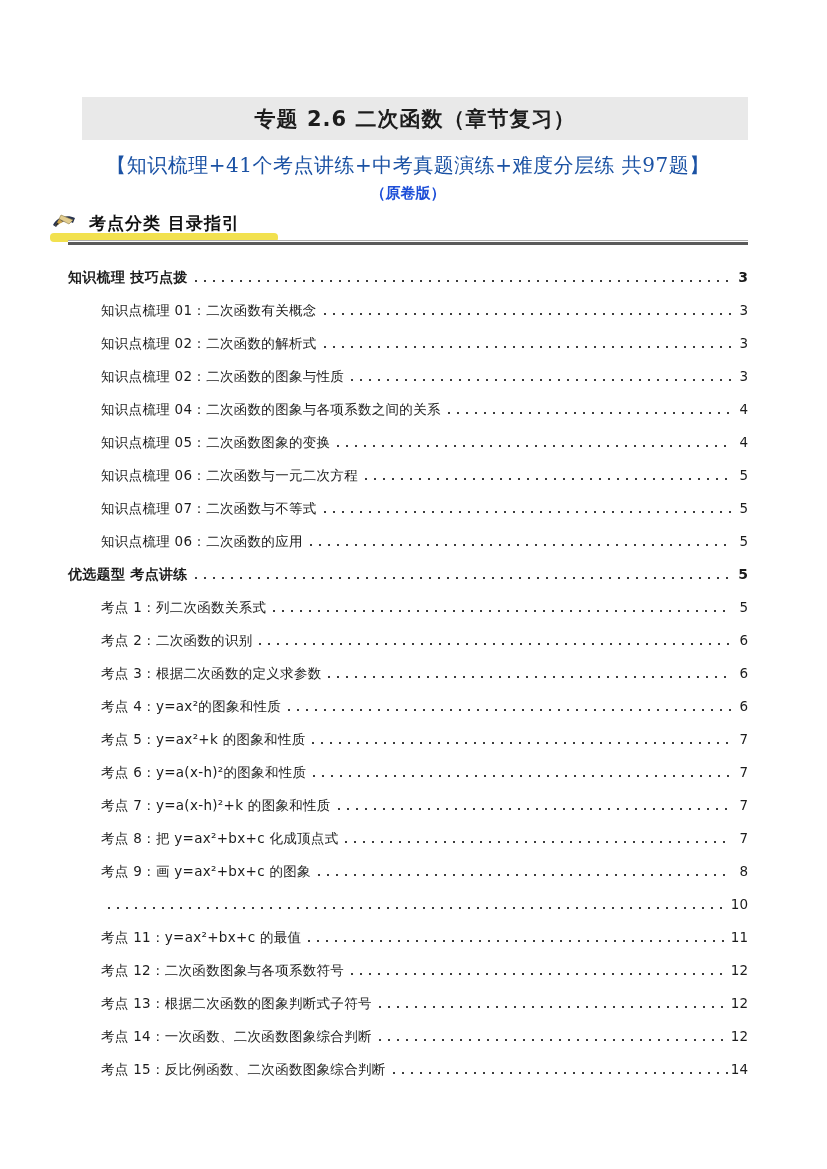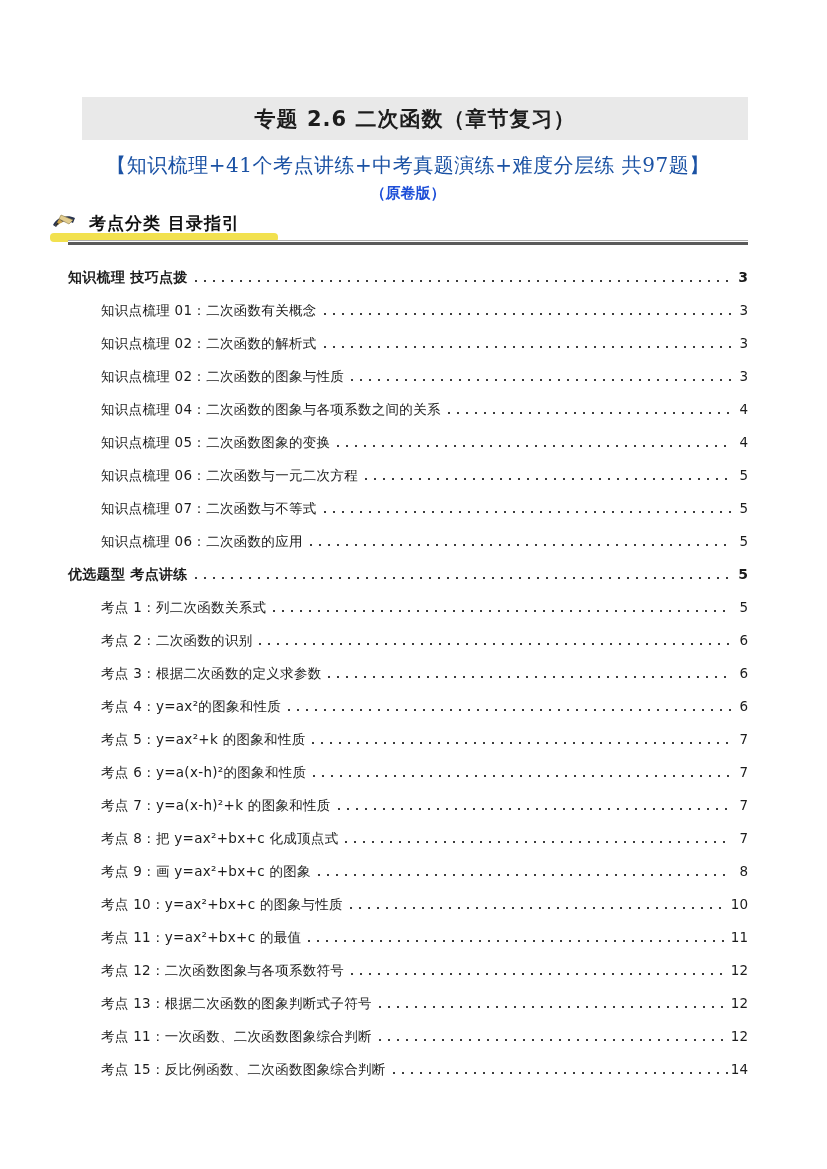--- a/index.html
+++ b/index.html
@@ -179,41 +179,40 @@
     <span class="label">考点 8：把 y=ax²+bx+c 化成顶点式</span>
     <span class="leader"></span>
     <span class="pagenum">7</span>
   </div>
       <div class="toc-row lvl2">
     <span class="label">考点 9：画 y=ax²+bx+c 的图象</span>
     <span class="leader"></span>
     <span class="pagenum">8</span>
   </div>
       <div class="toc-row lvl2">
-    <span class="label">考点 10：y=ax²+bx+c 的图象与性质</span>
     <span class="leader"></span>
     <span class="pagenum">10</span>
   </div>
       <div class="toc-row lvl2">
     <span class="label">考点 11：y=ax²+bx+c 的最值</span>
     <span class="leader"></span>
     <span class="pagenum">11</span>
   </div>
       <div class="toc-row lvl2">
     <span class="label">考点 12：二次函数图象与各项系数符号</span>
     <span class="leader"></span>
     <span class="pagenum">12</span>
   </div>
       <div class="toc-row lvl2">
     <span class="label">考点 13：根据二次函数的图象判断式子符号</span>
     <span class="leader"></span>
     <span class="pagenum">12</span>
   </div>
       <div class="toc-row lvl2">
-    <span class="label">考点 11：一次函数、二次函数图象综合判断</span>
+    <span class="label">考点 14：一次函数、二次函数图象综合判断</span>
     <span class="leader"></span>
     <span class="pagenum">12</span>
   </div>
       <div class="toc-row lvl2">
     <span class="label">考点 15：反比例函数、二次函数图象综合判断</span>
     <span class="leader"></span>
     <span class="pagenum">14</span>
   </div>
     </div>
 </div>

